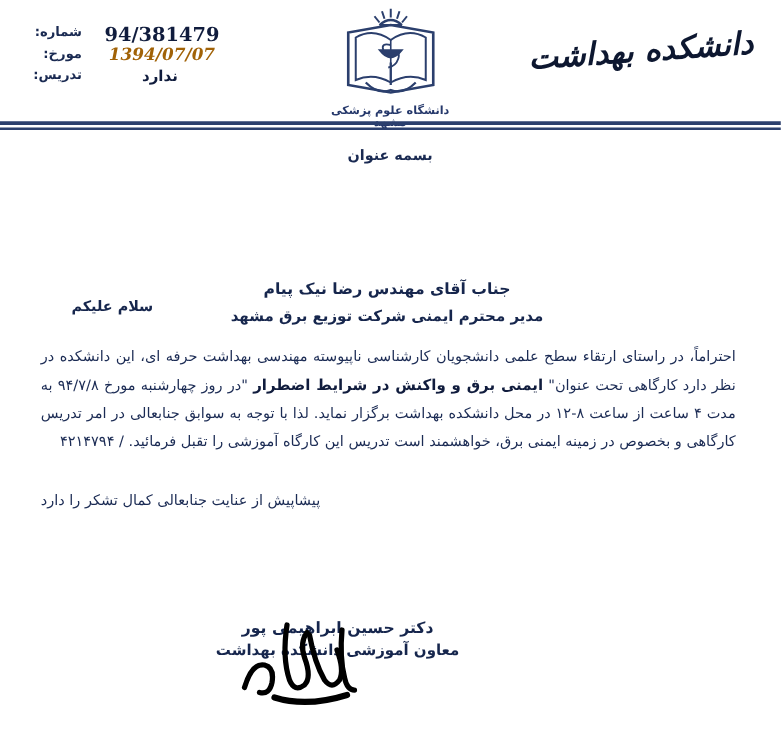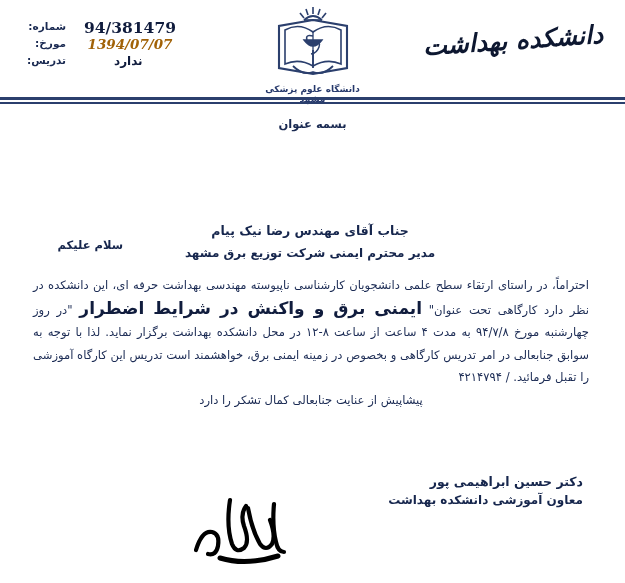--- a/index.html
+++ b/index.html
@@ -187,39 +187,40 @@
     font-size: 11.6px;
     color: #1b2b54;
     line-height: 22.5px;
     text-align: justify;
     text-align-last: right;
     font-weight: 500;
   }
   .body-text b {
     font-weight: bold;
     color: #101c3d;
-    font-size: 17px;
+    font-size: 12px;
   }
 
   .thanks {
     position: absolute;
     top: 393px;
     right: 36px;
     width: 556px;
-    text-align: center;
+    text-align: left;
     font-size: 11.6px;
     color: #1b2b54;
   }
 
   
   .signature-block {
     position: absolute;
-    top: 472px;
+    top: 492px;
     left: 0;
     width: 625px;
+    text-align: center;
   }
   .sig-name {
     font-size: 12.5px;
     font-weight: bold;
     color: #16264d;
     line-height: 19px;
     position: relative;
     right: 42px;
   }
   .sig-title {

